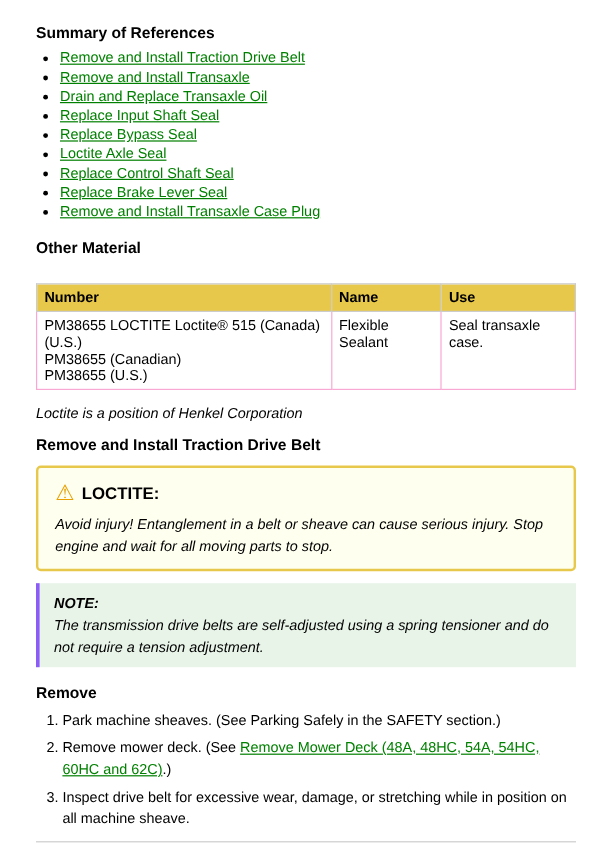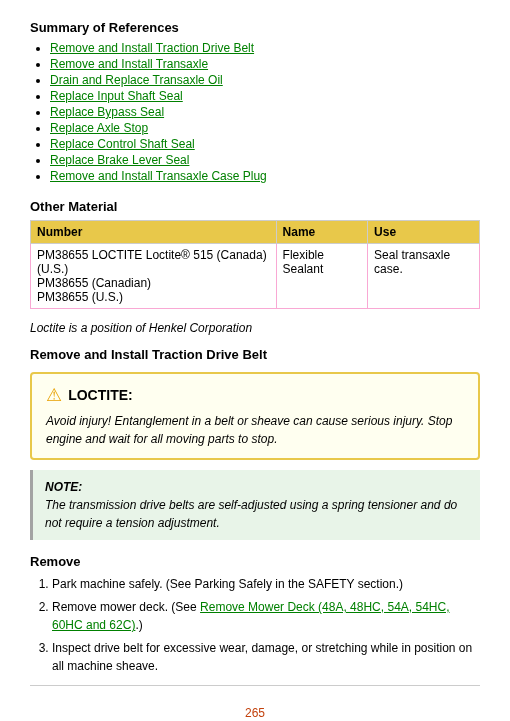--- a/index.html
+++ b/index.html
@@ -28,21 +28,21 @@
     .summary-list a {
       color: #008000;
       text-decoration: underline;
     }
     .other-material {
       margin-bottom: 12px;
     }
     .material-table {
       width: 100%;
       border-collapse: collapse;
-      margin-top: 6px;
+      margin-top: 22px;
     }
     .material-table th {
       background-color: #E8C84A;
       font-weight: bold;
       text-align: left;
       padding: 4px 6px;
       border: 1px solid #ccc;
       font-size: 12px;
     }
     .material-table td {
@@ -82,21 +82,21 @@
       font-weight: bold;
       font-size: 14px;
     }
     .caution-body {
       font-style: italic;
       font-size: 12px;
       line-height: 1.5;
     }
     .note-box {
       background-color: #E8F4E8;
-      border-left: 3px solid #a3a3a3;
+      border-left: 3px solid #8b5cf6;
       padding: 8px 12px;
       margin-bottom: 14px;
       font-style: italic;
       font-size: 12px;
       line-height: 1.5;
     }
     .note-label {
       font-weight: bold;
       font-style: italic;
       font-size: 12px;
@@ -137,21 +137,21 @@
 <body>
 
 <div>
   <div class="section-title">Summary of References</div>
   <ul class="summary-list">
     <li><a href="#">Remove and Install Traction Drive Belt</a></li>
     <li><a href="#">Remove and Install Transaxle</a></li>
     <li><a href="#">Drain and Replace Transaxle Oil</a></li>
     <li><a href="#">Replace Input Shaft Seal</a></li>
     <li><a href="#">Replace Bypass Seal</a></li>
-    <li><a href="#">Replace Axle Stop</a></li>
+    <li><a href="#">Loctite Axle Seal</a></li>
     <li><a href="#">Replace Control Shaft Seal</a></li>
     <li><a href="#">Replace Brake Lever Seal</a></li>
     <li><a href="#">Remove and Install Transaxle Case Plug</a></li>
   </ul>
 </div>
 
 <div class="other-material">
   <div class="section-title">Other Material</div>
   <table class="material-table">
     <thead>
@@ -187,21 +187,21 @@
 
 <div class="note-box">
   <span class="note-label">NOTE:</span><br>
   <span>The transmission drive belts are self-adjusted using a spring tensioner and do not require a tension adjustment.</span>
 </div>
 
 <div class="remove-section">
   <div class="remove-title">Remove</div>
   <ol class="remove-list">
     <li>
-      <span>Park machine safely. (See Parking Safely in the SAFETY section.)</span>
+      <span>Park machine sheaves. (See Parking Safely in the SAFETY section.)</span>
     </li>
     <li>
       Remove mower deck. (See <a href="#">Remove Mower Deck (48A, 48HC, 54A, 54HC, 60HC and 62C)</a>.)
     </li>
     <li>
       <span>Inspect drive belt for excessive wear, damage, or stretching while in position on all machine sheave.</span>
     </li>
   </ol>
 </div>
 

